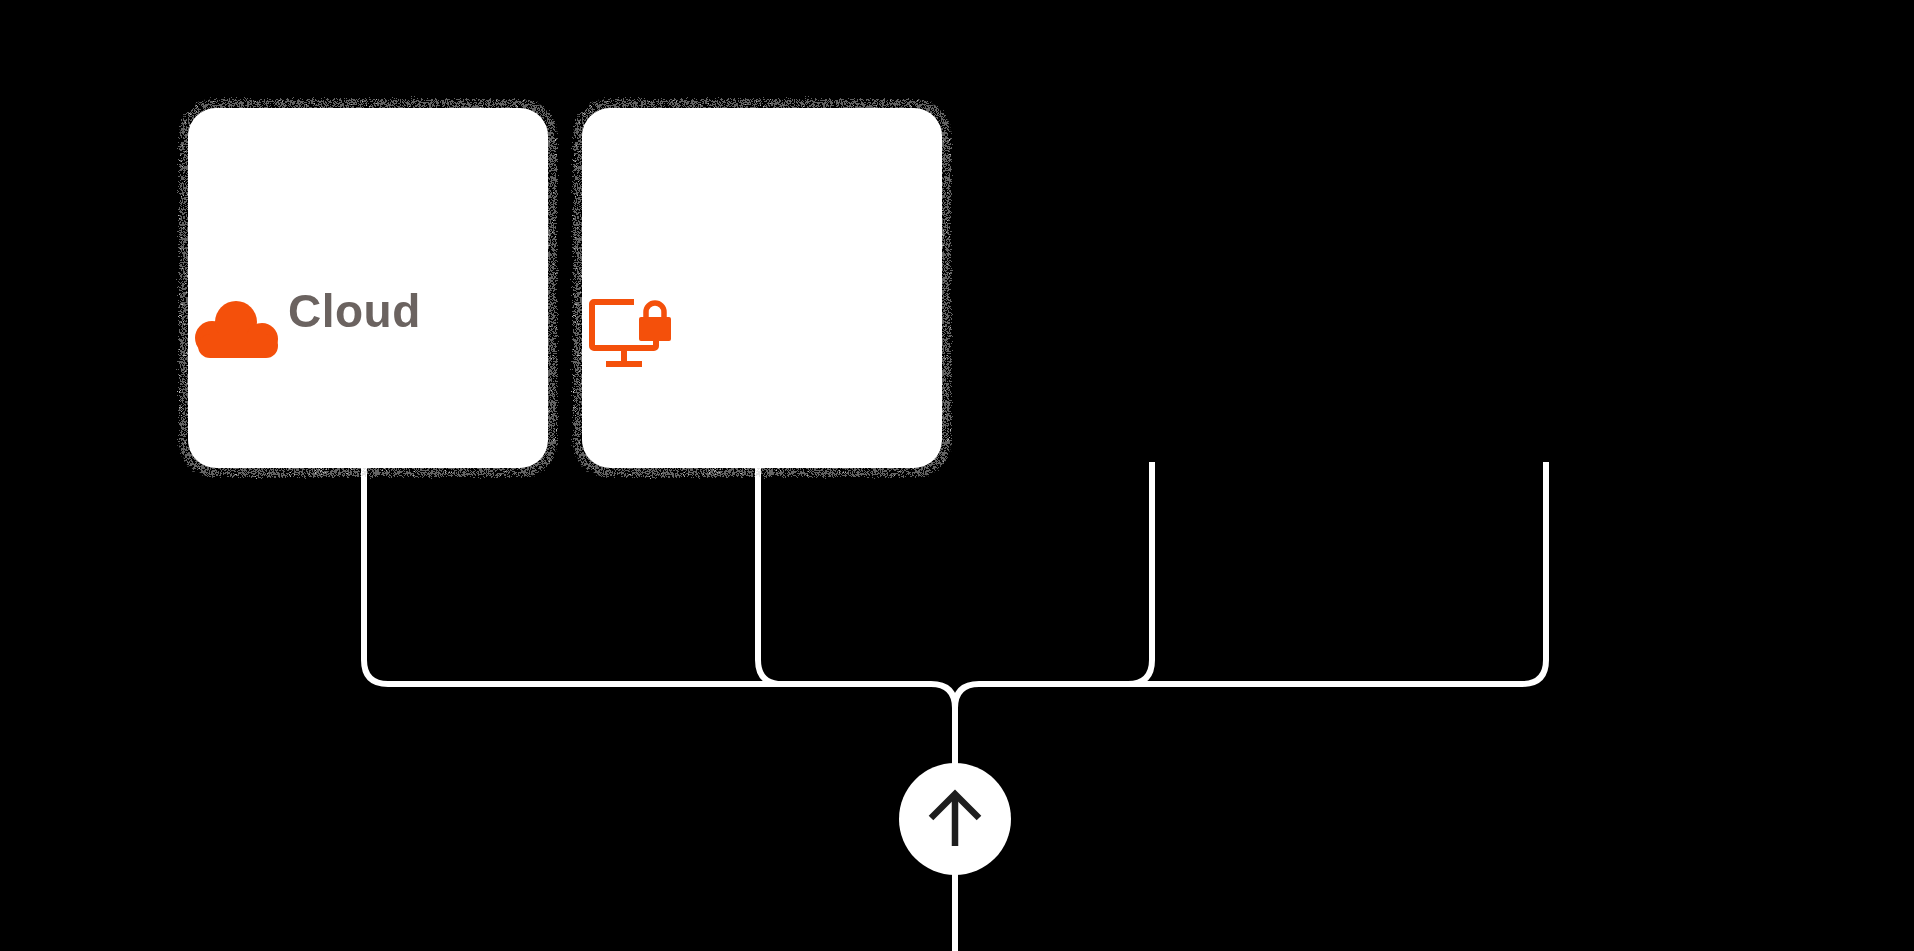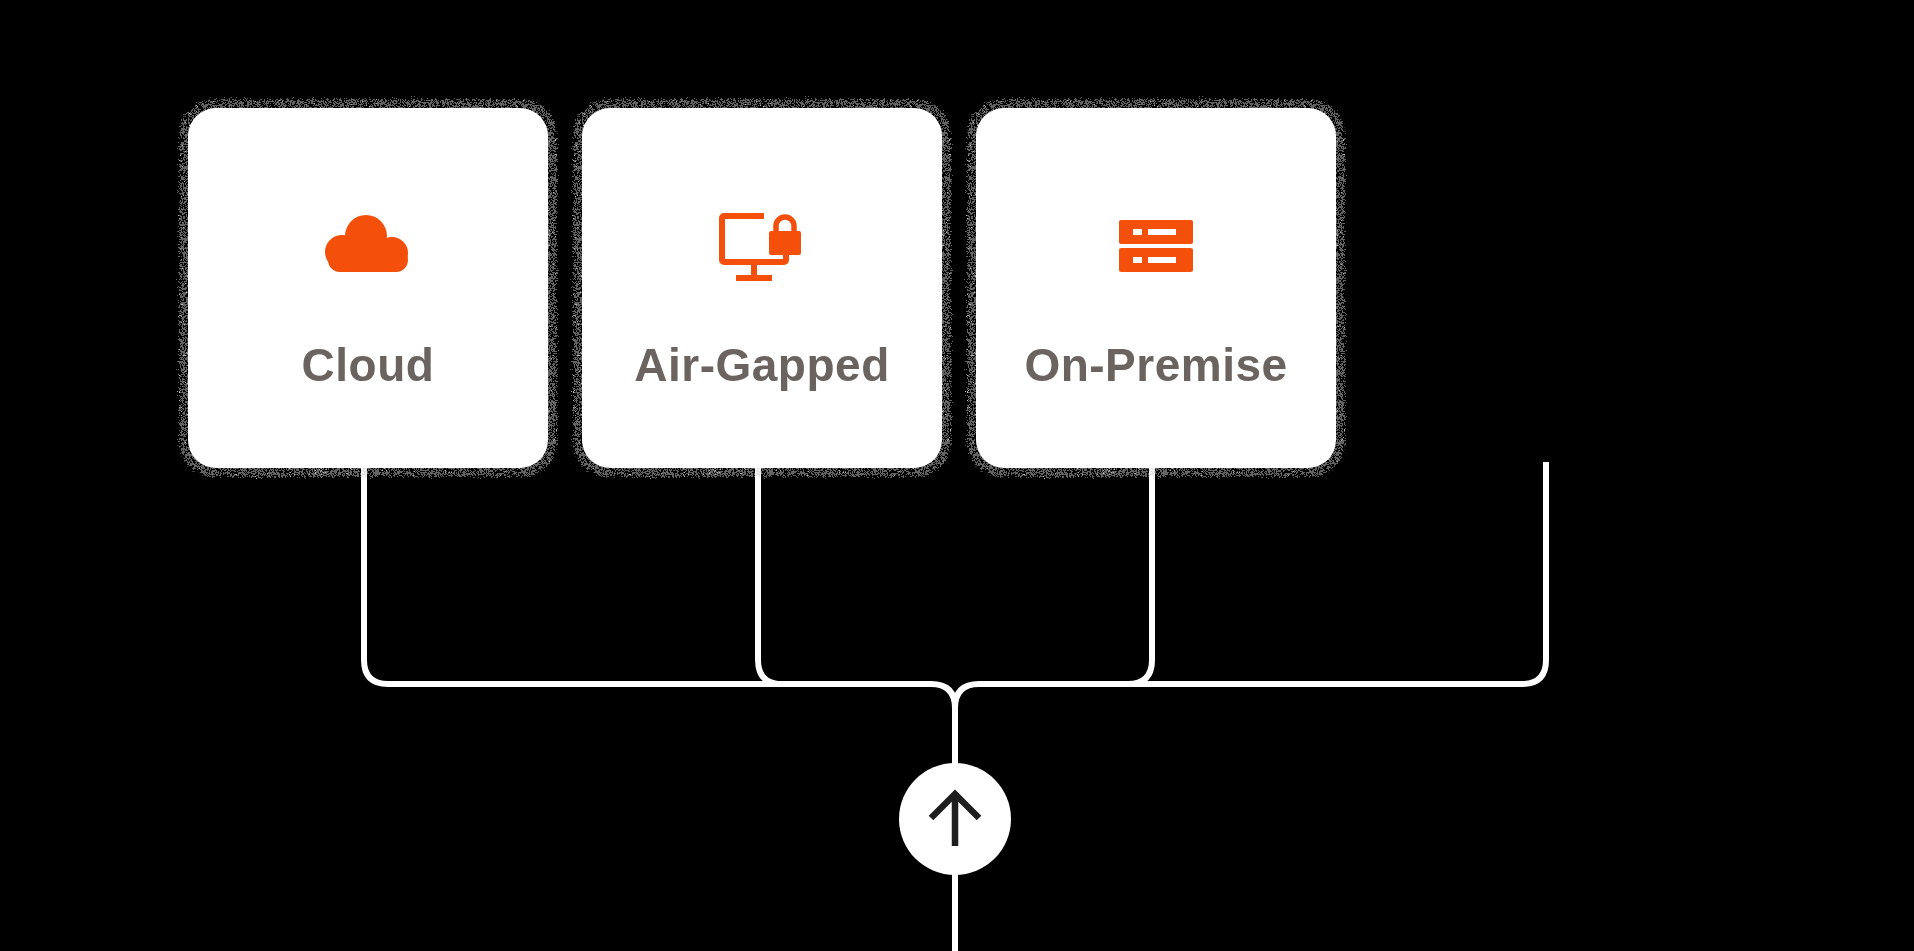--- a/index.html
+++ b/index.html
@@ -31,21 +31,21 @@
   }
   .card{position:relative;width:360px;height:360px;}
   .card-shadow{
     position:absolute;inset:-9px;border-radius:36px;
     background:var(--shadow);
     filter:url(#grain);
   }
   .card-body{
     position:absolute;inset:0;border-radius:28px;
     background:var(--card);
-    display:flex;flex-direction:column;align-items:center;
+    display:flex;flex-direction:row;align-items:center;
   }
   .card-icon{margin-top:88px;width:100px;height:100px;}
   .card-icon .fill{fill:var(--accent);}
   .card-icon .stroke{stroke:var(--accent);fill:none;}
   .card-icon .erase{fill:var(--card);}
   .card-icon .mark{fill:var(--card);}
   .card-label{
     margin-top:46px;
     font-size:46px;line-height:1;font-weight:700;
     color:var(--label);
@@ -101,33 +101,18 @@
       <div class="card-shadow"></div>
       <div class="card-body">
         <svg class="card-icon" viewBox="0 0 100 100">
           <rect class="stroke" stroke-width="6" x="10" y="20" width="64" height="46" rx="2"></rect>
           <path class="stroke" stroke-width="6" d="M42 66 V82"></path>
           <path class="stroke" stroke-width="6" d="M24 82 H60"></path>
           <rect class="erase" x="52" y="8" width="46" height="48"></rect>
           <path class="stroke" stroke-width="5.5" d="M64 36 V30 A9 9 0 0 1 82 30 V36"></path>
           <rect class="fill" x="57" y="35" width="32" height="24" rx="2"></rect>
         </svg>
-        <div class="card-label">Air-Gapped</div>
       </div>
     </div>
 
-    <div class="card">
-      <div class="card-shadow"></div>
-      <div class="card-body">
-        <svg class="card-icon" viewBox="0 0 100 100">
-          <rect class="fill" x="13" y="24" width="74" height="24" rx="2"></rect>
-          <rect class="fill" x="13" y="52" width="74" height="24" rx="2"></rect>
-          <rect class="mark" x="27" y="33" width="9" height="6"></rect>
-          <rect class="mark" x="42" y="33" width="28" height="6"></rect>
-          <rect class="mark" x="27" y="61" width="9" height="6"></rect>
-          <rect class="mark" x="42" y="61" width="28" height="6"></rect>
-        </svg>
-        <div class="card-label">On-Premise</div>
-      </div>
-    </div>
 
   </div>
 </div>
 
 </body></html>

